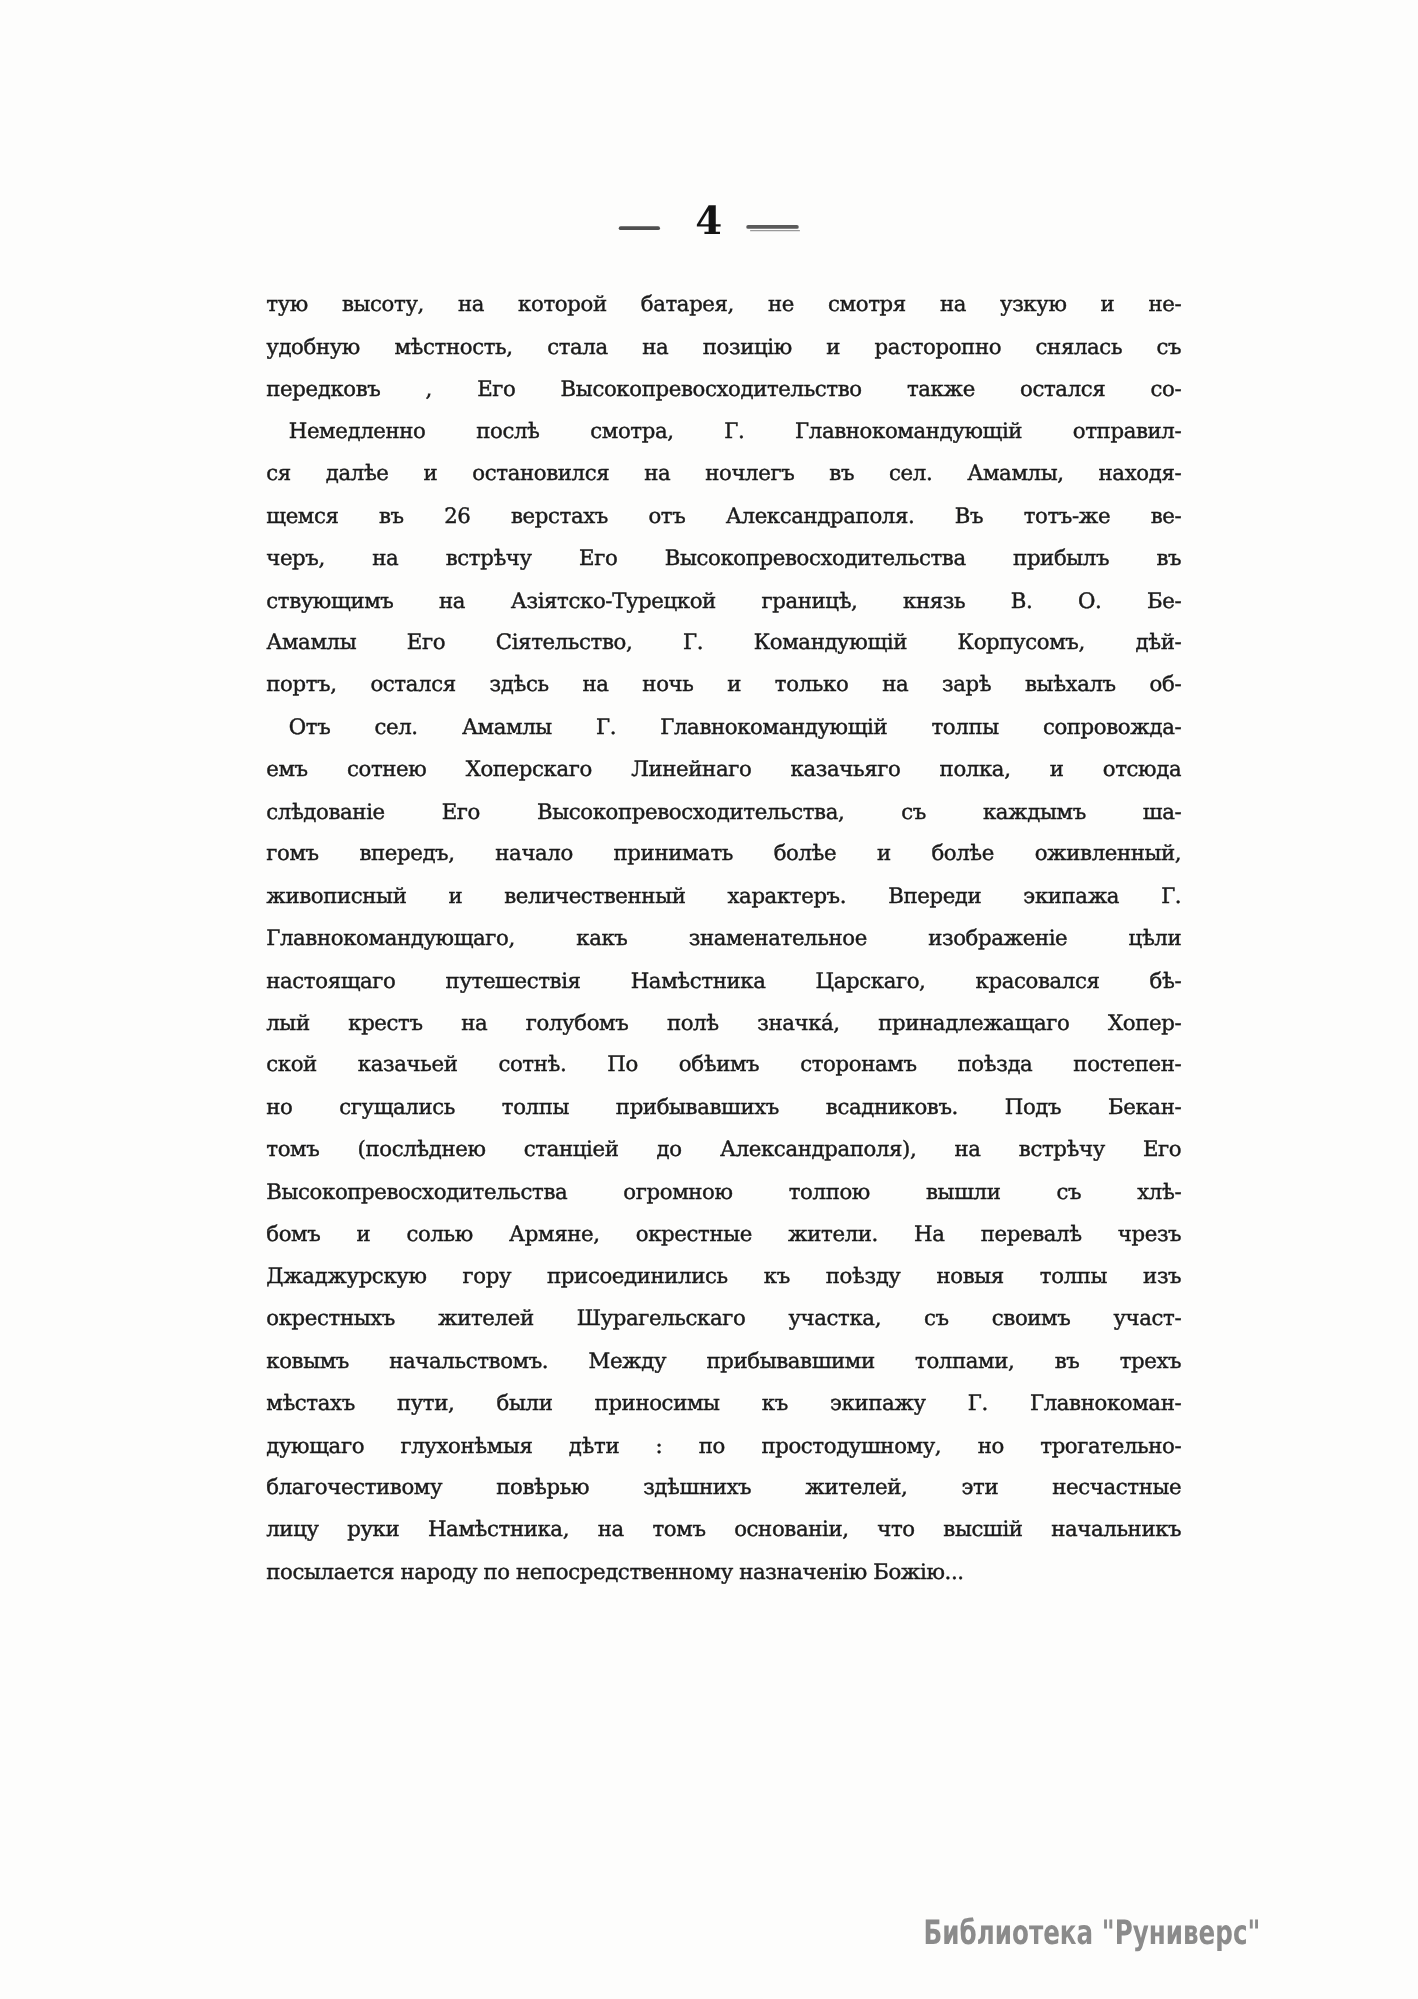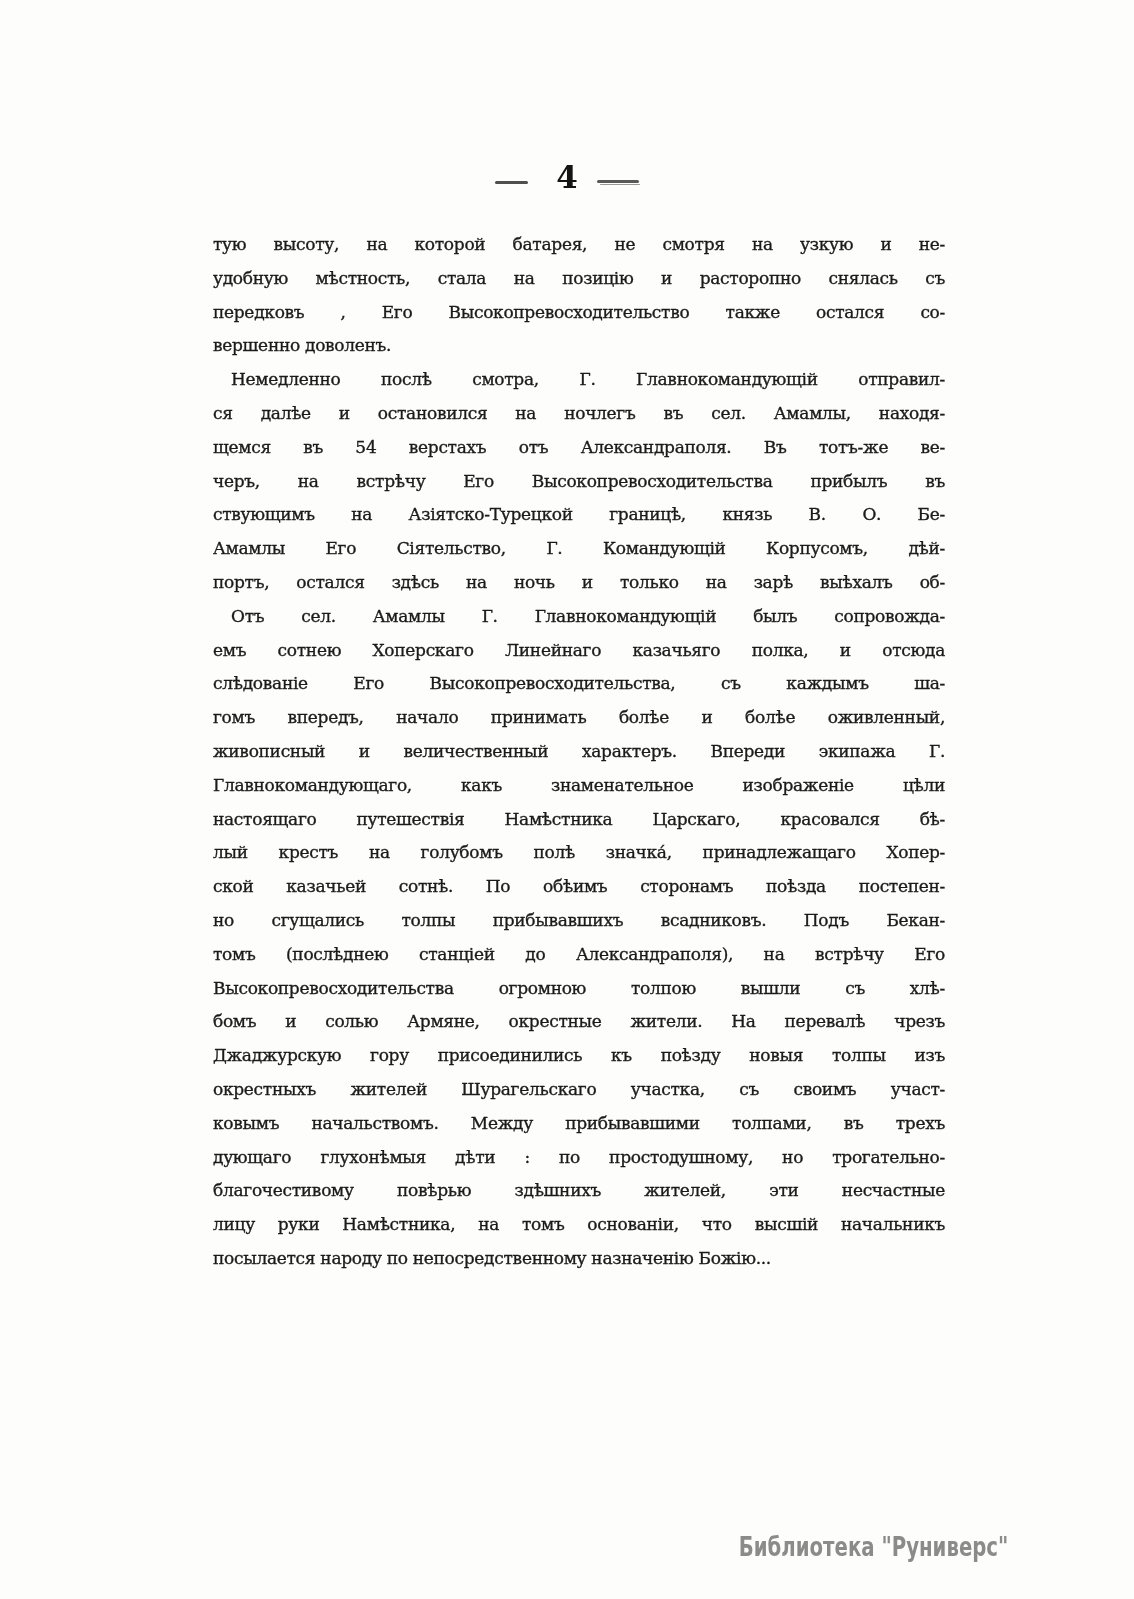--- a/index.html
+++ b/index.html
@@ -89,48 +89,48 @@
     <span class="dash dash-left"></span>
     <div class="page-number">4</div>
     <span class="dash dash-right"></span>
   </div>
 
   <div class="page-body">
       <div class="para">
         <div class="line">тую высоту, на которой батарея, не смотря на узкую и не-</div>
         <div class="line">удобную мѣстность, стала на позицію и расторопно снялась съ</div>
         <div class="line">передковъ , Его Высокопревосходительство также остался со-</div>
-        <div class="line last">вершенно доволенъ.</div>
       </div>
       <div class="para">
         <div class="line first-indent">Немедленно послѣ смотра, Г. Главнокомандующій отправил-</div>
         <div class="line">ся далѣе и остановился на ночлегъ въ сел. Амамлы, находя-</div>
-        <div class="line">щемся въ 54 верстахъ отъ Александраполя. Въ тотъ-же ве-</div>
+        <div class="line">щемся въ 26 верстахъ отъ Александраполя. Въ тотъ-же ве-</div>
         <div class="line">черъ, на встрѣчу Его Высокопревосходительства прибылъ въ</div>
         <div class="line">ствующимъ на Азіятско-Турецкой границѣ, князь В. О. Бе-</div>
         <div class="line">Амамлы Его Сіятельство, Г. Командующій Корпусомъ, дѣй-</div>
         <div class="line">портъ, остался здѣсь на ночь и только на зарѣ выѣхалъ об-</div>
       </div>
       <div class="para">
-        <div class="line first-indent">Отъ сел. Амамлы Г. Главнокомандующій былъ сопровожда-</div>
+        <div class="line first-indent">Отъ сел. Амамлы Г. Главнокомандующій толпы сопровожда-</div>
         <div class="line">емъ сотнею Хоперскаго Линейнаго казачьяго полка, и отсюда</div>
         <div class="line">слѣдованіе Его Высокопревосходительства, съ каждымъ ша-</div>
         <div class="line">гомъ впередъ, начало принимать болѣе и болѣе оживленный,</div>
         <div class="line">живописный и величественный характеръ. Впереди экипажа Г.</div>
         <div class="line">Главнокомандующаго, какъ знаменательное изображеніе цѣли</div>
         <div class="line">настоящаго путешествія Намѣстника Царскаго, красовался бѣ-</div>
         <div class="line">лый крестъ на голубомъ полѣ значка́, принадлежащаго Хопер-</div>
         <div class="line">ской казачьей сотнѣ. По обѣимъ сторонамъ поѣзда постепен-</div>
         <div class="line">но сгущались толпы прибывавшихъ всадниковъ. Подъ Бекан-</div>
         <div class="line">томъ (послѣднею станціей до Александраполя), на встрѣчу Его</div>
         <div class="line">Высокопревосходительства огромною толпою вышли съ хлѣ-</div>
         <div class="line">бомъ и солью Армяне, окрестные жители. На перевалѣ чрезъ</div>
         <div class="line">Джаджурскую гору присоединились къ поѣзду новыя толпы изъ</div>
         <div class="line">окрестныхъ жителей Шурагельскаго участка, съ своимъ участ-</div>
         <div class="line">ковымъ начальствомъ. Между прибывавшими толпами, въ трехъ</div>
+        <div class="line">мѣстахъ пути, были приносимы къ экипажу Г. Главнокоман-</div>
         <div class="line">дующаго глухонѣмыя дѣти : по простодушному, но трогательно-</div>
         <div class="line">благочестивому повѣрью здѣшнихъ жителей, эти несчастные</div>
         <div class="line">лицу руки Намѣстника, на томъ основаніи, что высшій начальникъ</div>
         <div class="line last">посылается народу по непосредственному назначенію Божію...</div>
       </div>
     </div>
 
   <div class="watermark">Библиотека "Руниверс"</div>
 
 </div>

